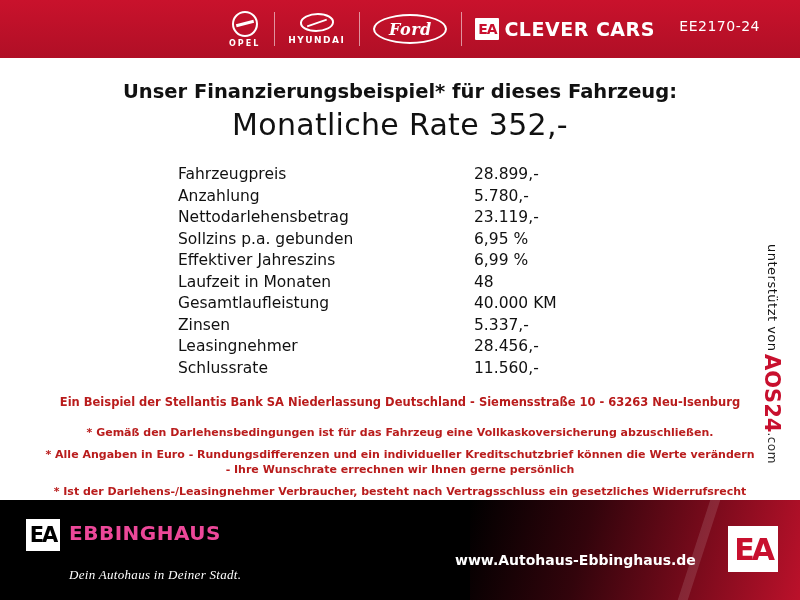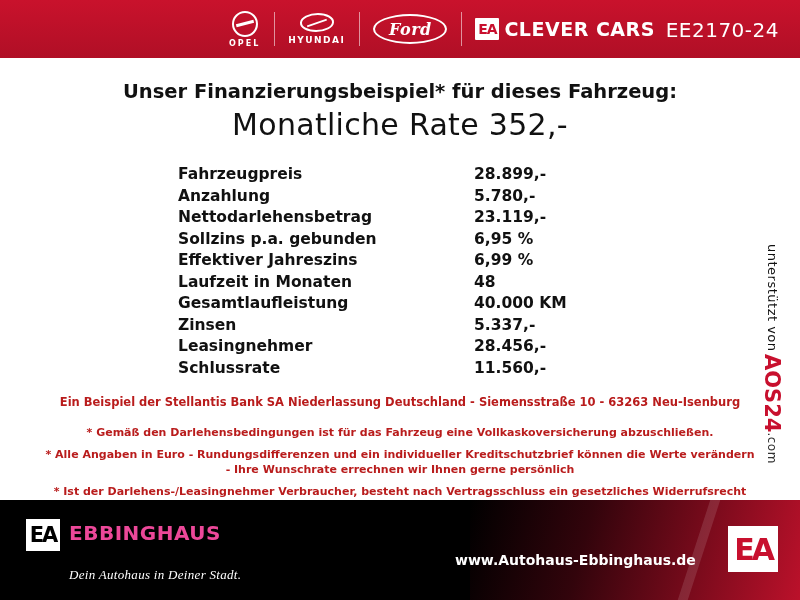--- a/index.html
+++ b/index.html
@@ -154,24 +154,24 @@
     border-radius: 1px;
   }
   .clever-text {
     color: #ffffff;
     font-weight: bold;
     font-size: 19px;
     letter-spacing: 0.5px;
   }
   .ref-code {
     position: absolute;
-    right: 21px;
+    right: 40px;
     top: 18px;
     color: #ffffff;
-    font-size: 20px;
+    font-size: 14px;
     letter-spacing: 0.5px;
   }
 
   
   .content {
     position: absolute;
     top: 58px; left: 0;
     width: 800px;
     height: 442px;
     background: #ffffff;
@@ -188,21 +188,20 @@
     font-size: 30px;
     color: #111111;
     margin-top: 4px;
     letter-spacing: 0.3px;
   }
 
   
   .table {
     margin: 22px 0 15px 178px;
     width: 420px;
-    font-weight: bold;
   }
   .row {
     display: flex;
     font-size: 15.5px;
     color: #111111;
     line-height: 21.5px;
   }
   .row .label {
     width: 296px;
     white-space: nowrap;

